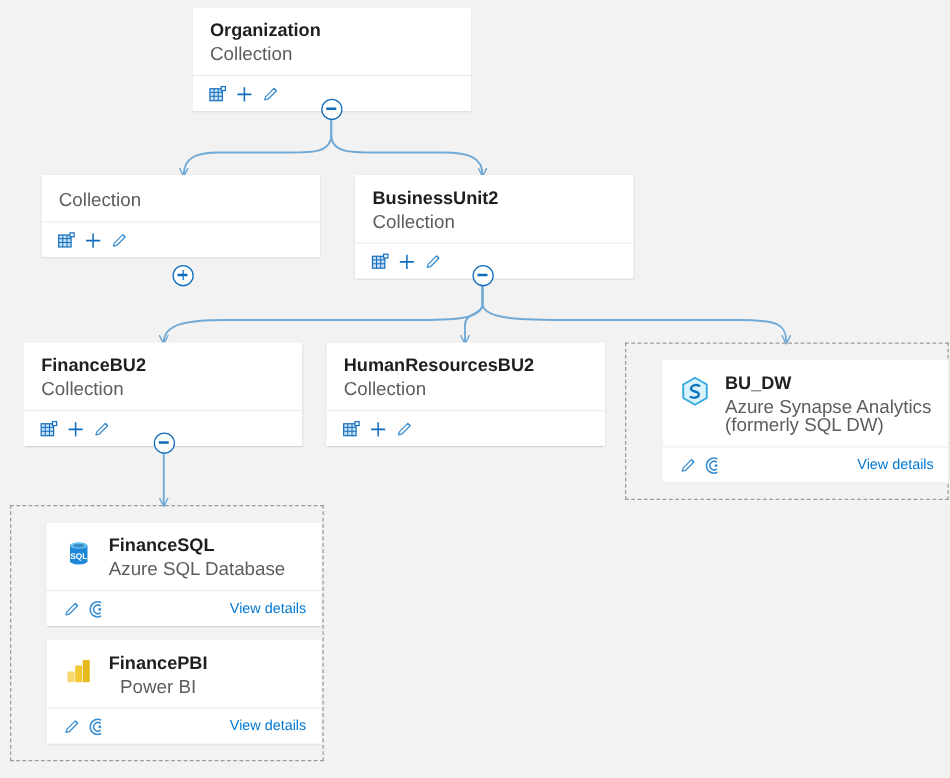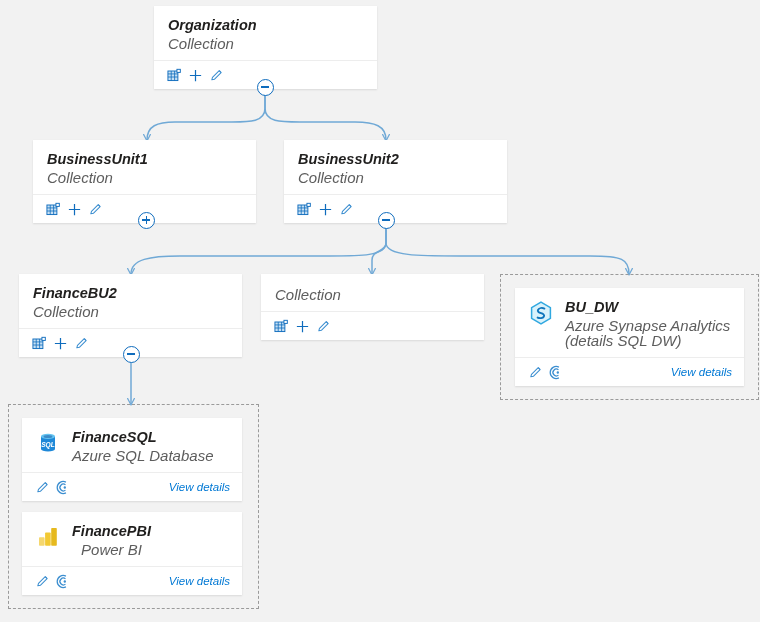--- a/index.html
+++ b/index.html
@@ -11,21 +11,20 @@
     height: 622px;
     background: #f2f2f2;
     font-family: "Liberation Sans", sans-serif;
     overflow: hidden;
     position: relative;
   }
   #canvas {
     position: relative;
     width: 702px;
     height: 622px;
-    font-style: italic;
   }
   #edges {
     position: absolute;
     left: 0;
     top: 0;
     width: 760px;
     height: 622px;
     pointer-events: none;
   }
 
@@ -84,20 +83,21 @@
     white-space: nowrap;
   }
 
   
   .asset-card {
     position: absolute;
     background: #ffffff;
     box-shadow: 0 0.6px 1.8px rgba(0,0,0,0.10), 0 0.2px 0.6px rgba(0,0,0,0.12);
     box-sizing: border-box;
     z-index: 3;
+    margin-left: 15px;
   }
   .asset-body {
     display: flex;
     align-items: flex-start;
     padding: 11px 13px 9px 13px;
     gap: 11px;
   }
   .asset-icon {
     width: 26px;
     height: 26px;
@@ -198,21 +198,20 @@
           <path d="M3 12.6 L3.7 10.1 L10.9 2.9 L12.9 4.9 L5.7 12.1 Z" fill="none" stroke="#3b8ed0" stroke-width="1.1" stroke-linejoin="round"></path>
           <path d="M10.9 2.9 L12.9 4.9" stroke="#3b8ed0" stroke-width="1.1"></path>
         </svg>
       </span>
     </div>
   </div>
   <div class="badge" style="left:257px; top:79px;"></div>
 
   <div class="card" style="left:33px; top:140px; width:223px;">
     <div class="card-body">
-      <div class="card-title">BusinessUnit1</div>
       <div class="card-sub">Collection</div>
     </div>
     <div class="card-actions">
       <span class="act">
         <svg width="15" height="15" viewBox="0 0 16 16">
           <rect x="1" y="3.2" width="10.6" height="10.2" fill="#c7e0f4" stroke="#0f6cbd" stroke-width="1"></rect>
           <path d="M1 6.3 H11.6 M1 9.6 H11.6 M4.5 3.2 V13.4 M8.1 3.2 V13.4" stroke="#0f6cbd" stroke-width="0.85" fill="none"></path>
           <rect x="10.6" y="1.4" width="3.6" height="3.3" fill="#ffffff" stroke="#0f6cbd" stroke-width="1"></rect>
         </svg>
       </span>
@@ -282,20 +281,21 @@
           <path d="M3 12.6 L3.7 10.1 L10.9 2.9 L12.9 4.9 L5.7 12.1 Z" fill="none" stroke="#3b8ed0" stroke-width="1.1" stroke-linejoin="round"></path>
           <path d="M10.9 2.9 L12.9 4.9" stroke="#3b8ed0" stroke-width="1.1"></path>
         </svg>
       </span>
     </div>
   </div>
   <div class="badge" style="left:123px; top:346px;"></div>
 
   <div class="card" style="left:261px; top:274px; width:223px;">
     <div class="card-body">
+      <div class="card-title">HumanResourcesBU2</div>
       <div class="card-sub">Collection</div>
     </div>
     <div class="card-actions">
       <span class="act">
         <svg width="15" height="15" viewBox="0 0 16 16">
           <rect x="1" y="3.2" width="10.6" height="10.2" fill="#c7e0f4" stroke="#0f6cbd" stroke-width="1"></rect>
           <path d="M1 6.3 H11.6 M1 9.6 H11.6 M4.5 3.2 V13.4 M8.1 3.2 V13.4" stroke="#0f6cbd" stroke-width="0.85" fill="none"></path>
           <rect x="10.6" y="1.4" width="3.6" height="3.3" fill="#ffffff" stroke="#0f6cbd" stroke-width="1"></rect>
         </svg>
       </span>
@@ -319,21 +319,21 @@
     <div class="asset-body">
       <span class="asset-icon">
         <svg width="26" height="26" viewBox="0 0 26 26">
           <polygon points="13,2.2 22.4,7.6 22.4,18.4 13,23.8 3.6,18.4 3.6,7.6" fill="#d9f2fb" stroke="#30a8e0" stroke-width="1.5"></polygon>
           <path d="M16.4 8.6 C14.2 7.6 11.2 7.9 10.1 9.8 C9.0 11.7 11.2 12.7 13.0 13.2
                    C14.8 13.7 16.9 14.7 15.9 16.5 C14.9 18.3 11.8 18.6 9.6 17.6" fill="none" stroke="#0f75bc" stroke-width="1.9" stroke-linecap="round"></path>
         </svg>
       </span>
       <span class="asset-text">
         <span class="card-title" style="display:block;">BU_DW</span>
-        <span class="card-sub two-line" style="display:block;">Azure Synapse Analytics (details SQL DW)</span>
+        <span class="card-sub two-line" style="display:block;">Azure Synapse Analytics (formerly SQL DW)</span>
       </span>
     </div>
     <div class="card-actions">
       <span class="act">
         <svg width="15" height="15" viewBox="0 0 16 16">
           <path d="M3 12.6 L3.7 10.1 L10.9 2.9 L12.9 4.9 L5.7 12.1 Z" fill="none" stroke="#3b8ed0" stroke-width="1.1" stroke-linejoin="round"></path>
           <path d="M10.9 2.9 L12.9 4.9" stroke="#3b8ed0" stroke-width="1.1"></path>
         </svg>
       </span>
       <span class="act">

